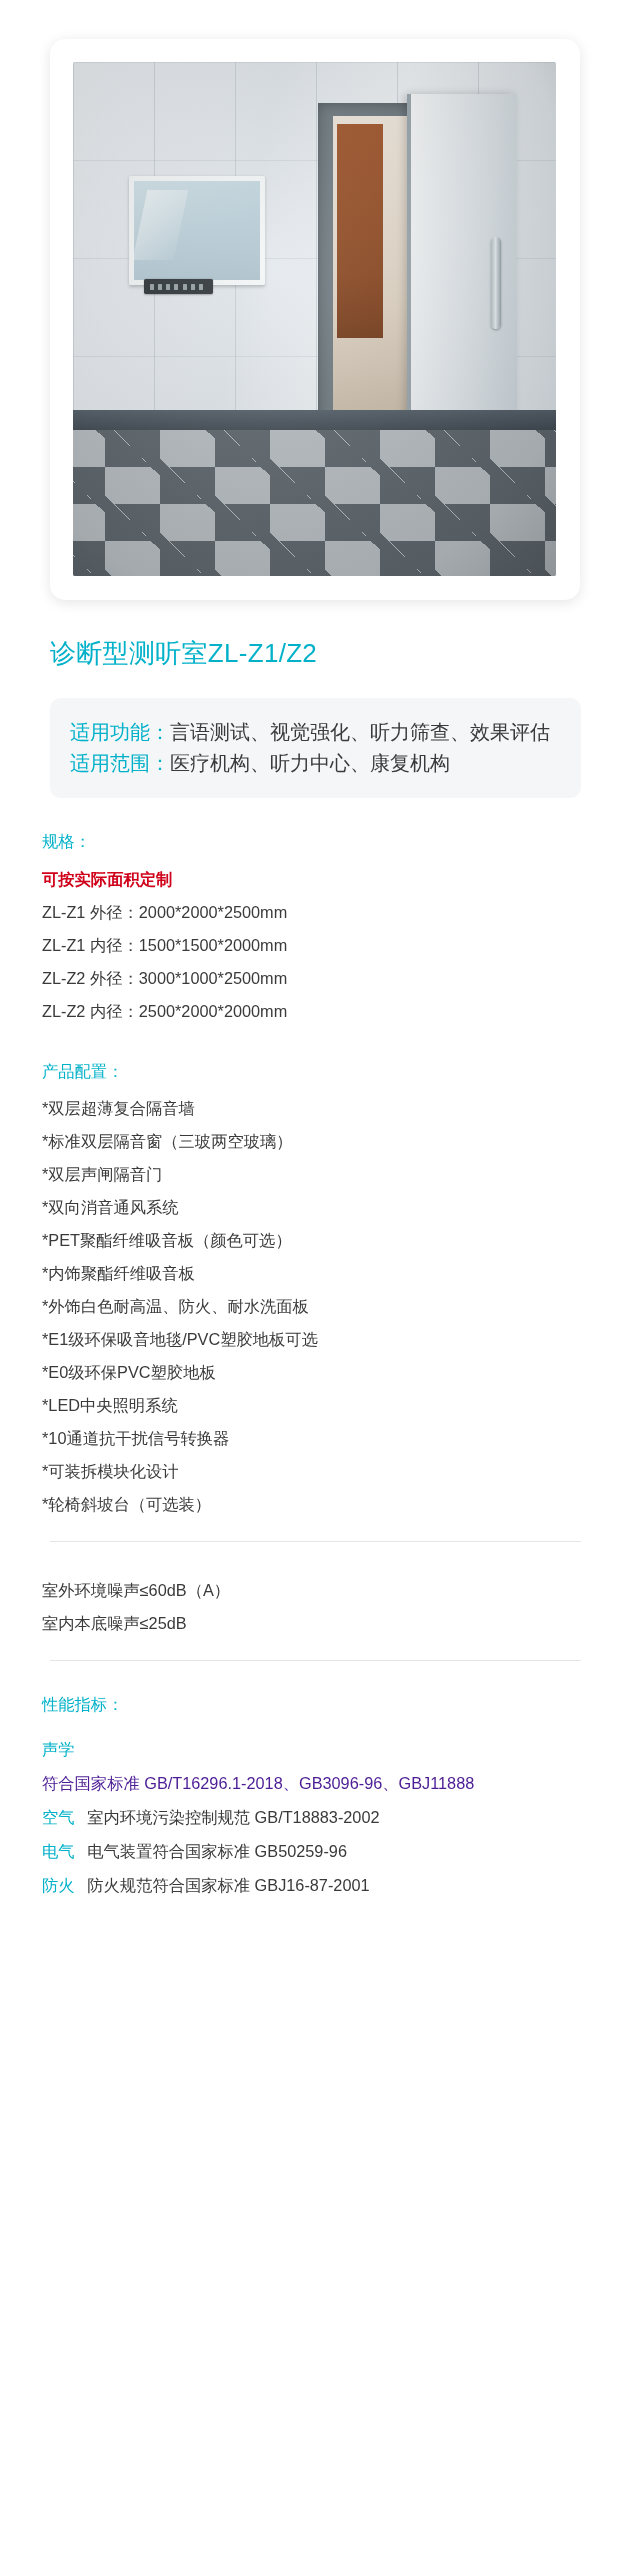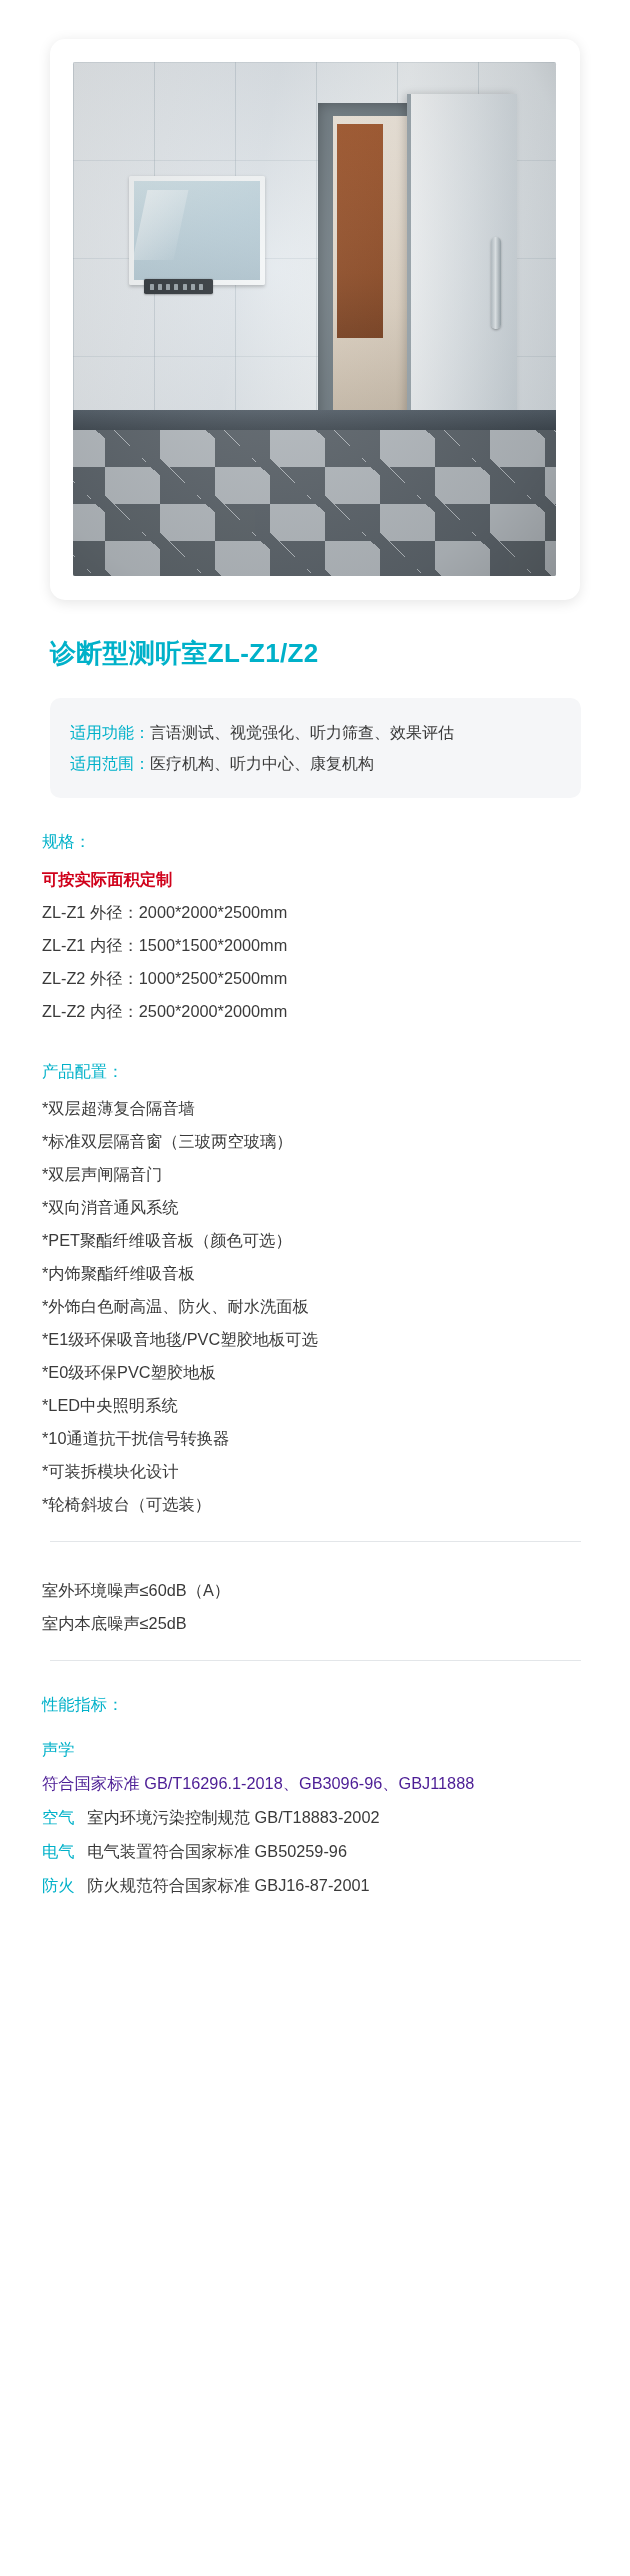--- a/index.html
+++ b/index.html
@@ -123,37 +123,37 @@
   .ph-shade {
     position: absolute; left: 0; top: 0; width: 100%; height: 100%;
     background: radial-gradient(ellipse at 42% 40%, rgba(255,255,255,0.12) 0%, rgba(0,0,0,0.10) 78%, rgba(0,0,0,0.22) 100%);
   }
 
   
   .title {
     margin: 36px 0 0 0;
     padding: 0 50px;
     font-size: 26px;
-    font-weight: bold;
+    font-weight: normal;
     color: #00b1c9;
     letter-spacing: 0.3px;
   }
 
   
   .infocard {
     margin: 27px 50px 0 50px;
     background: #f5f6f8;
     border-radius: 10.5px;
     padding: 20px 20px 20px 20px;
     box-sizing: border-box;
   }
   .inforow {
     display: flex;
     align-items: flex-start;
-    font-size: 16px;
+    font-size: 20px;
     line-height: 29px;
     color: #3a3a3a;
     margin-bottom: 2.3px;
   }
   .inforow:last-child { margin-bottom: 0; }
   .inforow .k {
     color: #00b1c9;
     white-space: nowrap;
     flex: 0 0 auto;
   }
@@ -256,21 +256,21 @@
       <span class="k">适用范围：</span>
       <span class="v">医疗机构、听力中心、康复机构</span>
     </div>
   </div>
 
   <div class="section">
     <div class="sec-head">规格：</div>
     <div class="hl-red">可按实际面积定制</div>
     <div class="line">ZL-Z1 外径：2000*2000*2500mm</div>
     <div class="line">ZL-Z1 内径：1500*1500*2000mm</div>
-    <div class="line">ZL-Z2 外径：1000*2500*2500mm</div>
+    <div class="line">ZL-Z2 外径：3000*1000*2500mm</div>
     <div class="line">ZL-Z2 内径：2500*2000*2000mm</div>
   </div>
 
   <div class="section">
     <div class="sec-head">产品配置：</div>
     <div class="line">*双层超薄复合隔音墙</div>
     <div class="line">*标准双层隔音窗（三玻两空玻璃）</div>
     <div class="line">*双层声闸隔音门</div>
     <div class="line">*双向消音通风系统</div>
     <div class="line">*PET聚酯纤维吸音板（颜色可选）</div>

